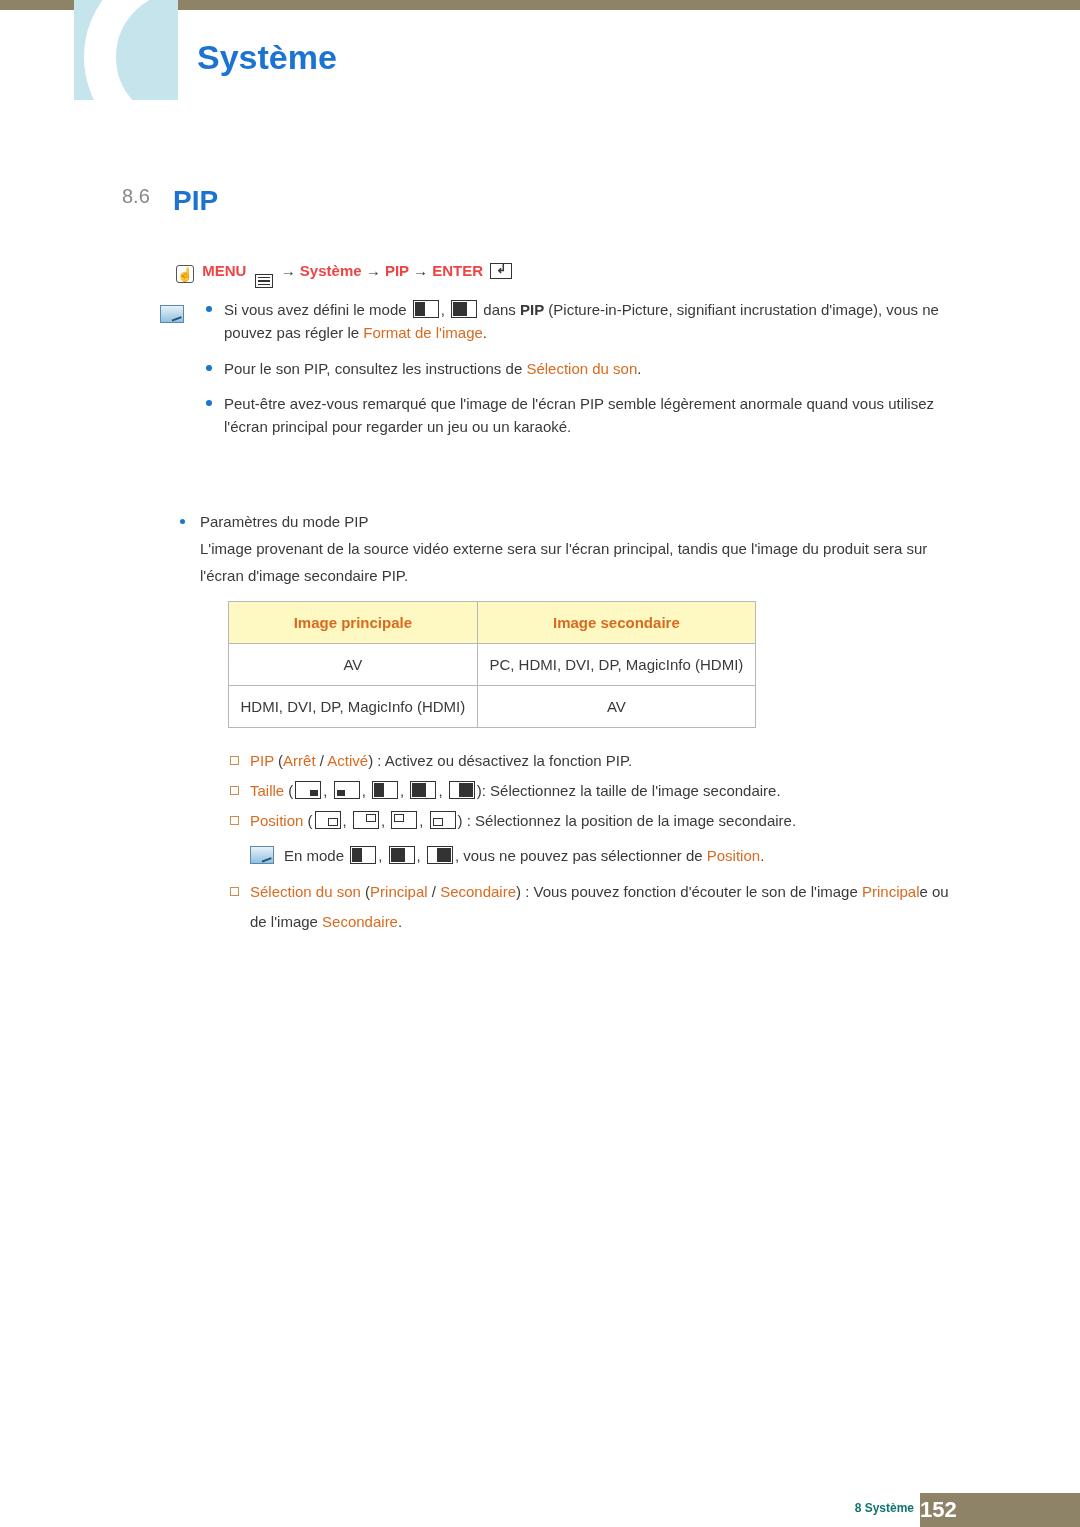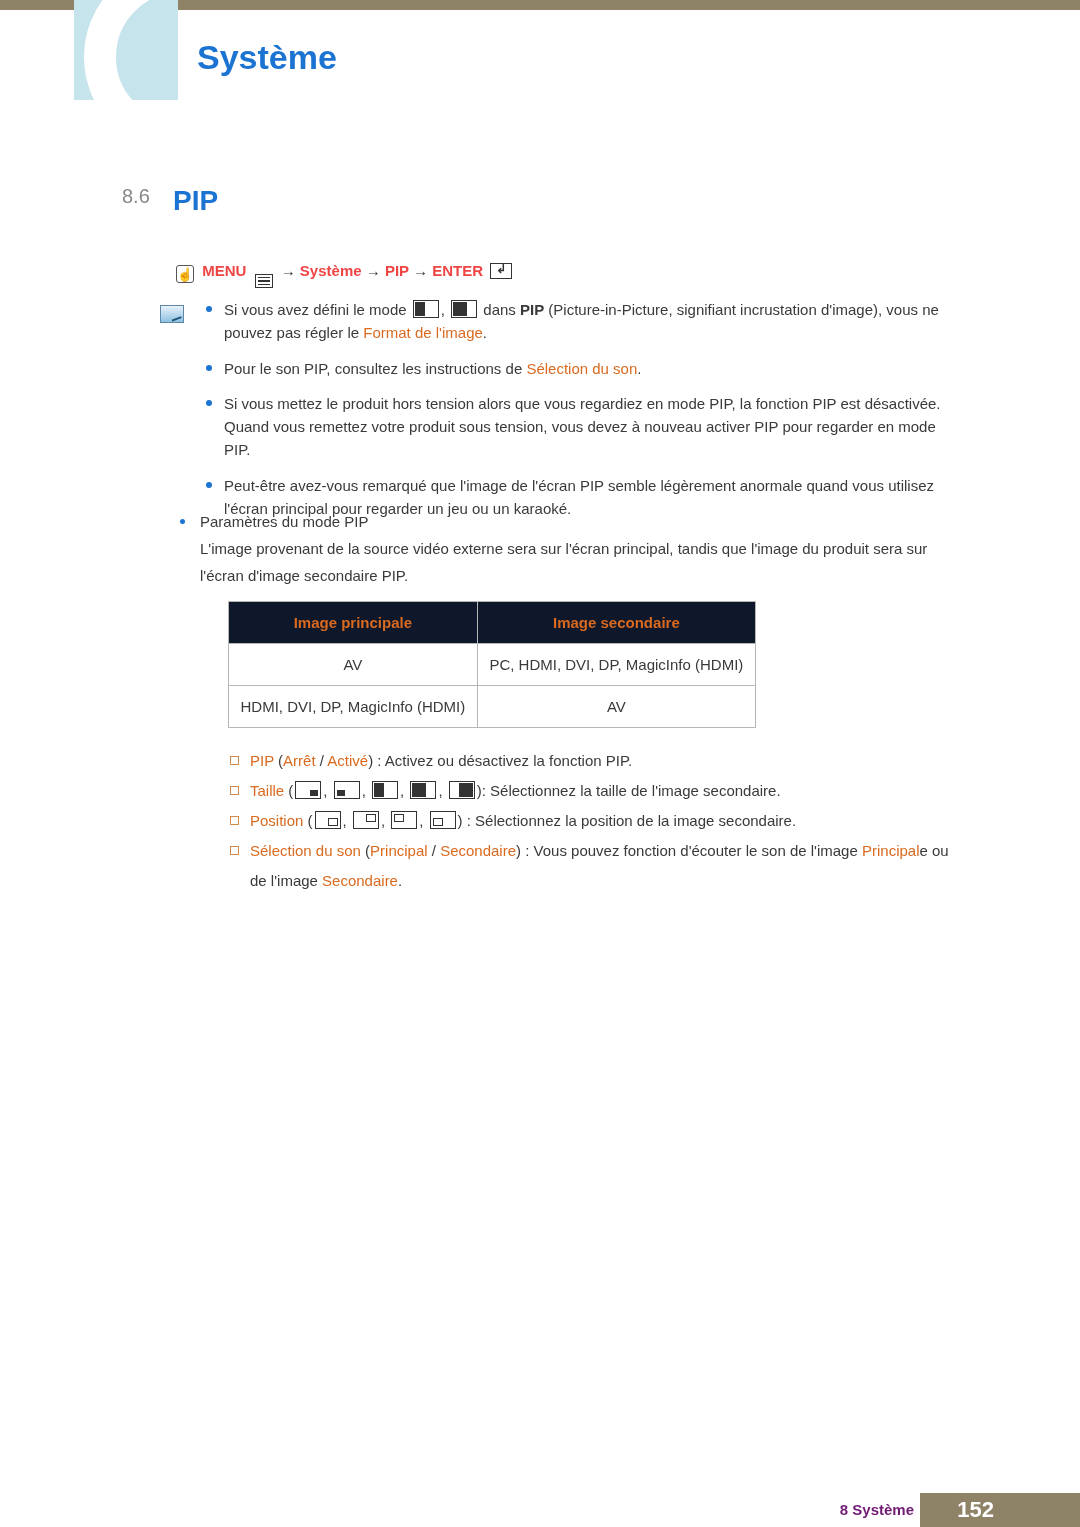--- a/index.html
+++ b/index.html
@@ -165,21 +165,21 @@
     border-collapse: collapse;
     width: 528px;
     margin: 12px 0 18px 28px;
   }
   table.src-table th, table.src-table td {
     border: 1px solid #b7b7b7;
     padding: 7px 10px;
     text-align: center;
     font-weight: normal;
   }
-  table.src-table th { background: #0f172a; color: #d96a1f; font-weight: bold; }
+  table.src-table th { background: #fef9c3; color: #d96a1f; font-weight: bold; }
 
   .sq-list { list-style: none; margin-left: 30px; }
   .sq-list > li { position: relative; padding-left: 20px; line-height: 2.0; }
   .sq-list > li::before {
     content: ""; position: absolute; left: 0; top: 10px;
     width: 7px; height: 7px; border: 1px solid #d08a4c;
   }
 
   
   .pip {
@@ -210,31 +210,31 @@
 
   
   .footer {
     position: absolute;
     bottom: 0; left: 0; right: 0;
     height: 34px;
   }
   .footer-label {
     position: absolute;
     right: 166px; top: 8px;
-    color: #701a75; font-weight: bold; font-size: 15px;
+    color: #0f766e; font-weight: bold; font-size: 12px;
   }
   .footer-badge {
     position: absolute;
     right: 86px; top: 0;
     width: 74px; height: 34px;
     background: #8e8366;
     color: #fff;
     font-weight: bold;
     font-size: 22px;
-    text-align: right;
+    text-align: left;
     line-height: 34px;
   }
   .footer-edge {
     position: absolute;
     right: 0; top: 0;
     width: 86px; height: 34px;
     background: #8e8366;
   }
 </style>
 </head>
@@ -271,21 +271,20 @@
       <span class="pip filled half-leftbig"></span>
       <span> dans </span>
       <span class="bold">PIP</span>
       <span> (Picture-in-Picture, signifiant incrustation d'image), vous ne pouvez pas régler le </span>
       <span class="hl-orange">Format de l'image</span><span>.</span>
     </li>
     <li>
       <span>Pour le son PIP, consultez les instructions de </span>
       <span class="hl-orange">Sélection du son</span><span>.</span>
     </li>
-    <li>Si vous mettez le produit hors tension alors que vous regardiez en mode PIP, la fonction PIP est désactivée. Quand vous remettez votre produit sous tension, vous devez à nouveau activer PIP pour regarder en mode PIP.</li>
     <li>Peut-être avez-vous remarqué que l'image de l'écran PIP semble légèrement anormale quand vous utilisez l'écran principal pour regarder un jeu ou un karaoké.</li>
   </ul>
 </div>
 
 <ul class="content-list">
   <li>
     <span>Paramètres du mode PIP</span><br>
     <span>L'image provenant de la source vidéo externe sera sur l'écran principal, tandis que l'image du produit sera sur l'écran d'image secondaire PIP.</span>
 
     <table class="src-table">
@@ -318,20 +317,27 @@
          <span class="pip filled half-leftbig"></span>,
          <span class="pip filled half-rightbig"></span>)<span>: Sélectionnez la taille de l'image secondaire.</span>
       </li>
       <li>
         <span class="hl-orange">Position</span>
         (<span class="pip outline-br"></span>,
          <span class="pip outline-tr"></span>,
          <span class="pip outline-tl"></span>,
          <span class="pip outline-bl"></span>)<span> : Sélectionnez la position de la image secondaire.</span>
 
+        <div class="inner-note">
+          <div class="note-icon"></div>
+          <span>En mode </span>
+          <span class="pip filled half-left"></span>,
+          <span class="pip filled half-leftbig"></span>,
+          <span class="pip filled half-rightbig"></span><span>, vous ne pouvez pas sélectionner de </span><span class="hl-orange">Position</span><span>.</span>
+        </div>
       </li>
       <li>
         <span class="hl-orange">Sélection du son</span>
         (<span class="hl-orange">Principal</span> / <span class="hl-orange">Secondaire</span>)<span> : Vous pouvez fonction d'écouter le son de l'image </span><span class="hl-orange-nb">Principal</span><span>e ou de l'image </span><span class="hl-orange-nb">Secondaire</span><span>.</span>
       </li>
     </ul>
   </li>
 </ul>
 
 <div class="footer">

